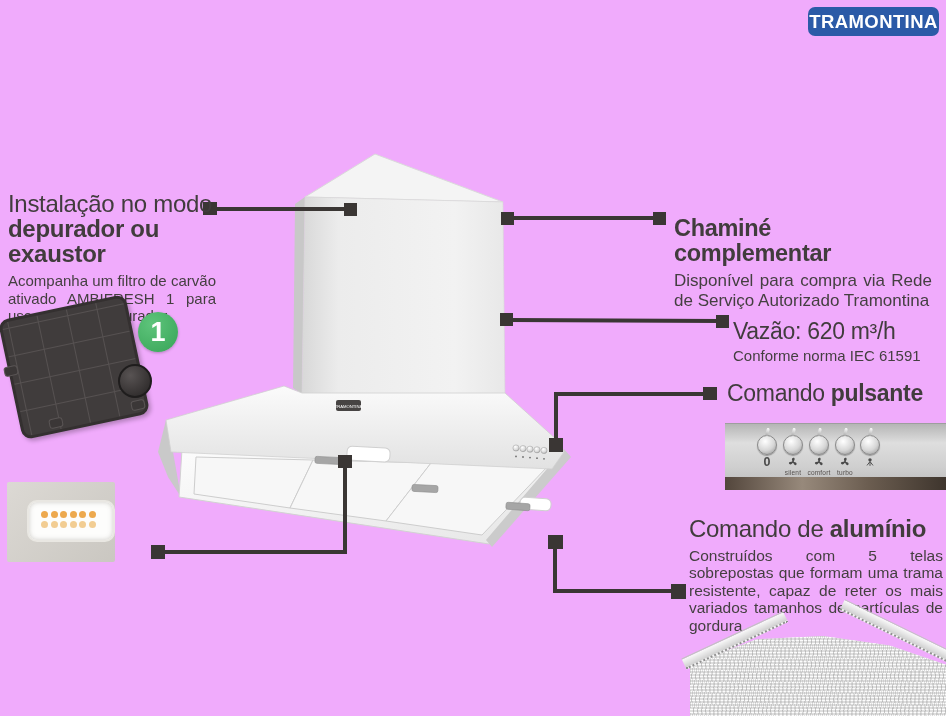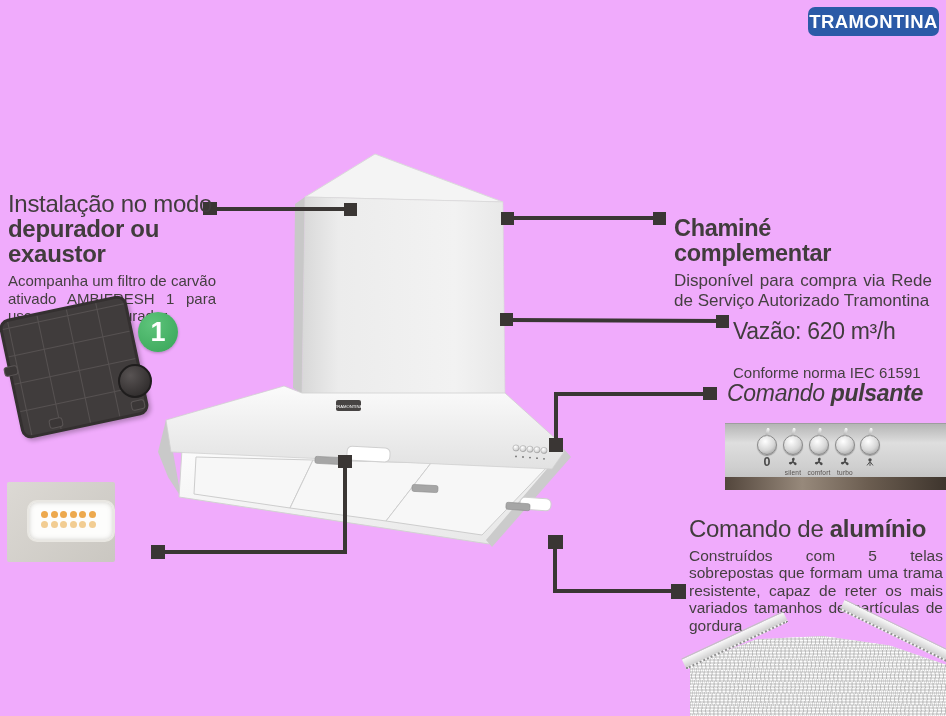--- a/index.html
+++ b/index.html
@@ -17,23 +17,23 @@
   .co h2 b{font-weight:700;}
   .co p{margin:6px 0 0;font-size:15px;line-height:17.5px;text-align:justify;color:#443f40;}
 
   .co-install{left:8px;top:191px;width:208px;}
   .co-lamps{left:8px;top:450px;width:220px;}
   .co-chimney{left:674px;top:216px;width:258px;}
   .co-chimney h2{font-size:23.5px;font-weight:700;}
   .co-chimney p{font-size:17px;line-height:20px;margin-top:5px;}
   .co-flow{left:733px;top:319px;width:213px;}
   .co-flow h2{font-size:23px;}
-  .co-flow p{font-size:15px;margin-top:20px;text-align:left;}
+  .co-flow p{font-size:15px;margin-top:3px;text-align:left;}
   .co-control{left:727px;top:381px;width:219px;}
-  .co-control h2{font-size:23px;font-style:italic;}
+  .co-control h2{font-size:23px;}
   .co-control p{font-size:12px;margin-top:20px;text-align:center;}
   .co-filters{left:689px;top:516px;width:254px;}
   .co-filters p{font-size:15.5px;line-height:17.4px;}
 
   
   .carbon{left:5px;top:296px;width:172px;height:142px;}
   .cf-square{position:absolute;left:4px;top:10px;width:124px;height:116px;
              background-color:#403c3c;border:3px solid #343030;border-radius:10px;
              background-image:linear-gradient(#565151 1.5px,transparent 1.5px),
                               linear-gradient(90deg,#565151 1.5px,transparent 1.5px);

